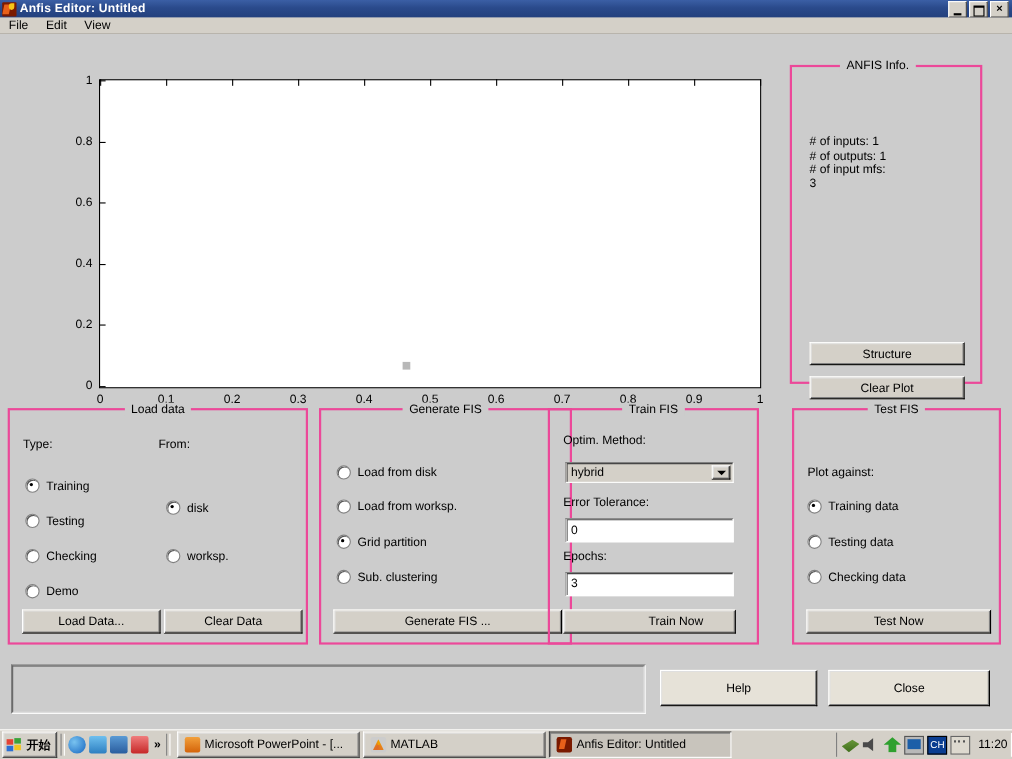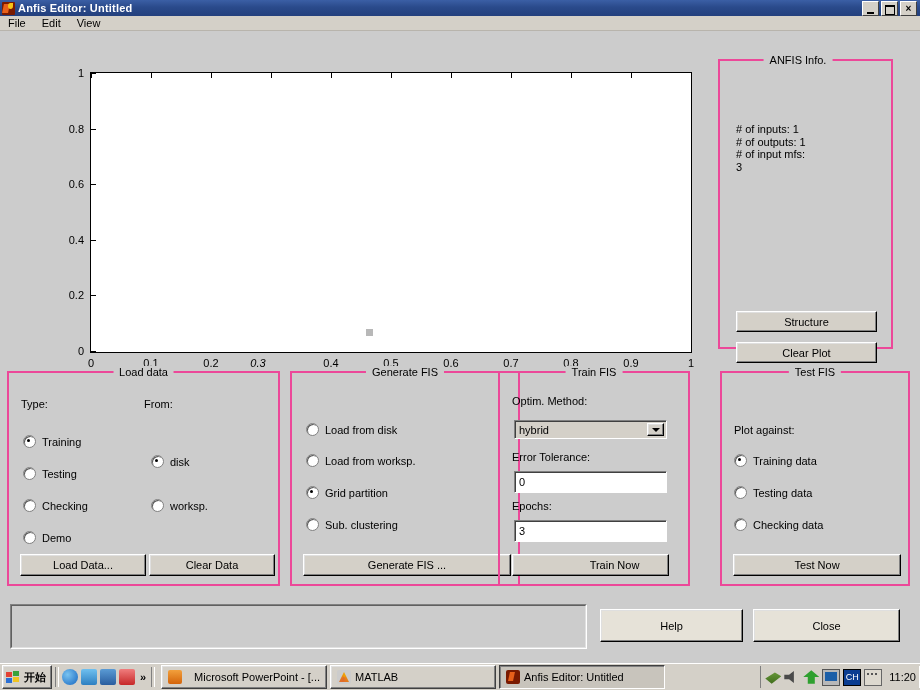--- a/index.html
+++ b/index.html
@@ -367,21 +367,21 @@
       <div class="ytickmark" style="top:279px;"></div>
       <div class="ytick" style="top:279px;">0</div>
 
       <div class="xtickmark" style="left:1px;"></div>
       <div class="xtick" style="left:1px;">0</div>
       <div class="xtickmark" style="left:61px;"></div>
       <div class="xtick" style="left:61px;">0.1</div>
       <div class="xtickmark" style="left:121px;"></div>
       <div class="xtick" style="left:121px;">0.2</div>
       <div class="xtickmark" style="left:181px;"></div>
-      <div class="xtick" style="left:168px;font-style:italic;">0.3</div>
+      <div class="xtick" style="left:181px;">0.3</div>
       <div class="xtickmark" style="left:241px;"></div>
       <div class="xtick" style="left:241px;">0.4</div>
       <div class="xtickmark" style="left:301px;"></div>
       <div class="xtick" style="left:301px;">0.5</div>
       <div class="xtickmark" style="left:361px;"></div>
       <div class="xtick" style="left:361px;">0.6</div>
       <div class="xtickmark" style="left:421px;"></div>
       <div class="xtick" style="left:421px;">0.7</div>
       <div class="xtickmark" style="left:481px;"></div>
       <div class="xtick" style="left:481px;">0.8</div>
@@ -529,21 +529,21 @@
     <div class="tb-sep"></div>
     <div class="quick">
       <span class="qicon qi-ie"></span>
       <span class="qicon qi-mail"></span>
       <span class="qicon qi-word"></span>
       <span class="qicon qi-pdf"></span>
       <span class="qicon qi-more">»</span>
     </div>
     <div class="tb-sep"></div>
 
-    <div class="taskbtn" style="width:152px;justify-content:space-between;">
+    <div class="taskbtn" style="width:152px;">
       <span class="tskicon ti-ppt"></span>
       <span>Microsoft PowerPoint - [...</span>
     </div>
     <div class="taskbtn" style="width:152px;">
       <span class="tskicon ti-matlab"></span>
       <span>MATLAB</span>
     </div>
     <div class="taskbtn active" style="width:152px;">
       <span class="tskicon ti-anfis"></span>
       <span>Anfis Editor: Untitled</span>

